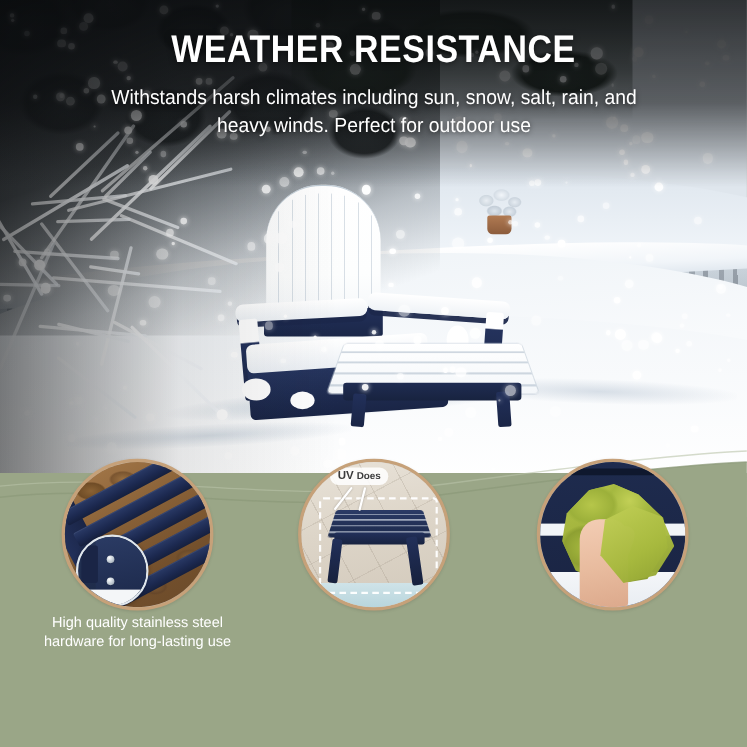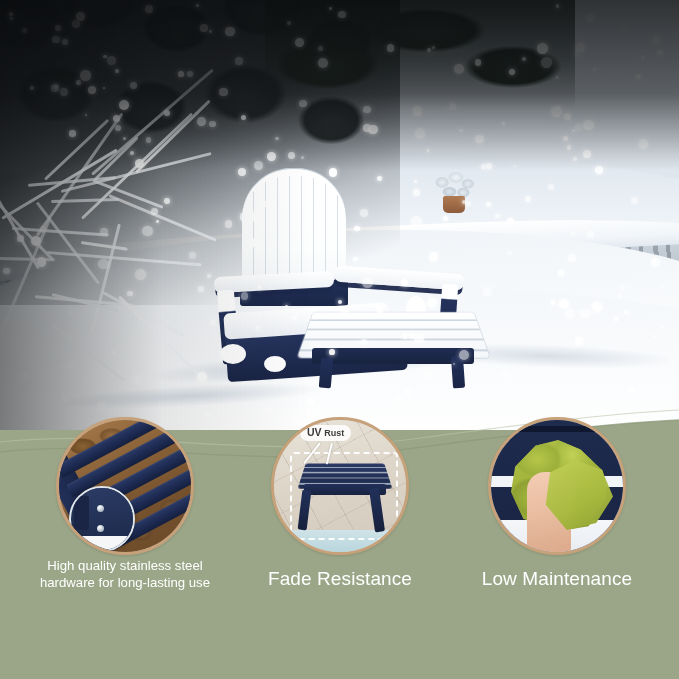--- a/index.html
+++ b/index.html
@@ -688,20 +688,24 @@
         <b style="left: 614.1px; top: 317.1px; width: 3.6px; height: 3.6px; opacity: 0.94;"></b>
         <b style="left: 653.3px; top: 335.4px; width: 2.3px; height: 2.3px; opacity: 0.65;"></b>
         <b style="left: 653px; top: 259.2px; width: 3.6px; height: 3.6px; opacity: 0.66;"></b>
         <b style="left: 564.8px; top: 308.9px; width: 9.9px; height: 9.9px; opacity: 0.6;"></b>
       </div>
 
     <div class="scrim-side"></div>
     <div class="scrim"></div>
   </div>
 
+  <div class="header">
+    <h1 class="title">WEATHER RESISTANCE</h1>
+    <p class="subtitle">Withstands harsh climates including sun, snow, salt, rain, and heavy winds. Perfect for outdoor use</p>
+  </div>
 
   <div class="green"></div>
   <div class="green-wave">
     <svg viewBox="0 0 679 90" preserveAspectRatio="none" aria-hidden="true">
       <path d="M0 54 C 120 40, 250 72, 400 52 C 520 36, 600 26, 679 22 L679 90 L0 90 Z" fill="#9aa687"></path>
       <path d="M0 54 C 120 40, 250 72, 400 52 C 520 36, 600 26, 679 22" fill="none" stroke="#8c9a79" stroke-width="1.4" opacity="0.75"></path>
       <path d="M0 44 C 130 30, 255 62, 405 42 C 525 26, 602 16, 679 12" fill="none" stroke="#b9c3a9" stroke-width="1.2" opacity="0.6"></path>
     </svg>
   </div>
 
@@ -738,34 +742,32 @@
         <div class="c2-ott">
           <div class="top"></div>
           <div class="body"></div>
           <div class="lgl"></div>
           <div class="lgr"></div>
         </div>
         <div class="c2-arrow" style="left:46px;top:22px;width:26px;transform:rotate(128deg);"></div>
         <div class="c2-arrow" style="left:58px;top:22px;width:22px;transform:rotate(104deg);"></div>
         <div class="c2-uv">
           <span class="uv">UV</span>
-          <span class="lt">Rust</span>
+          <span class="lt">Does</span>
         </div>
       </div>
-      <h3 class="f-title">Fade Resistance</h3>
     </div>
 
     <div class="feature f3">
       <div class="circle">
         <div class="c3-bg"></div>
         <div class="c3-topline"></div>
         <div class="c3-white"></div>
         <div class="c3-white2"></div>
         <div class="c3-cloth"></div>
         <div class="c3-hand"></div>
         <div class="c3-thumb"></div>
         <div class="c3-cloth2"></div>
       </div>
-      <h3 class="f-title">Low Maintenance</h3>
     </div>
 
   </div>
 </div>
 
 </body></html>

